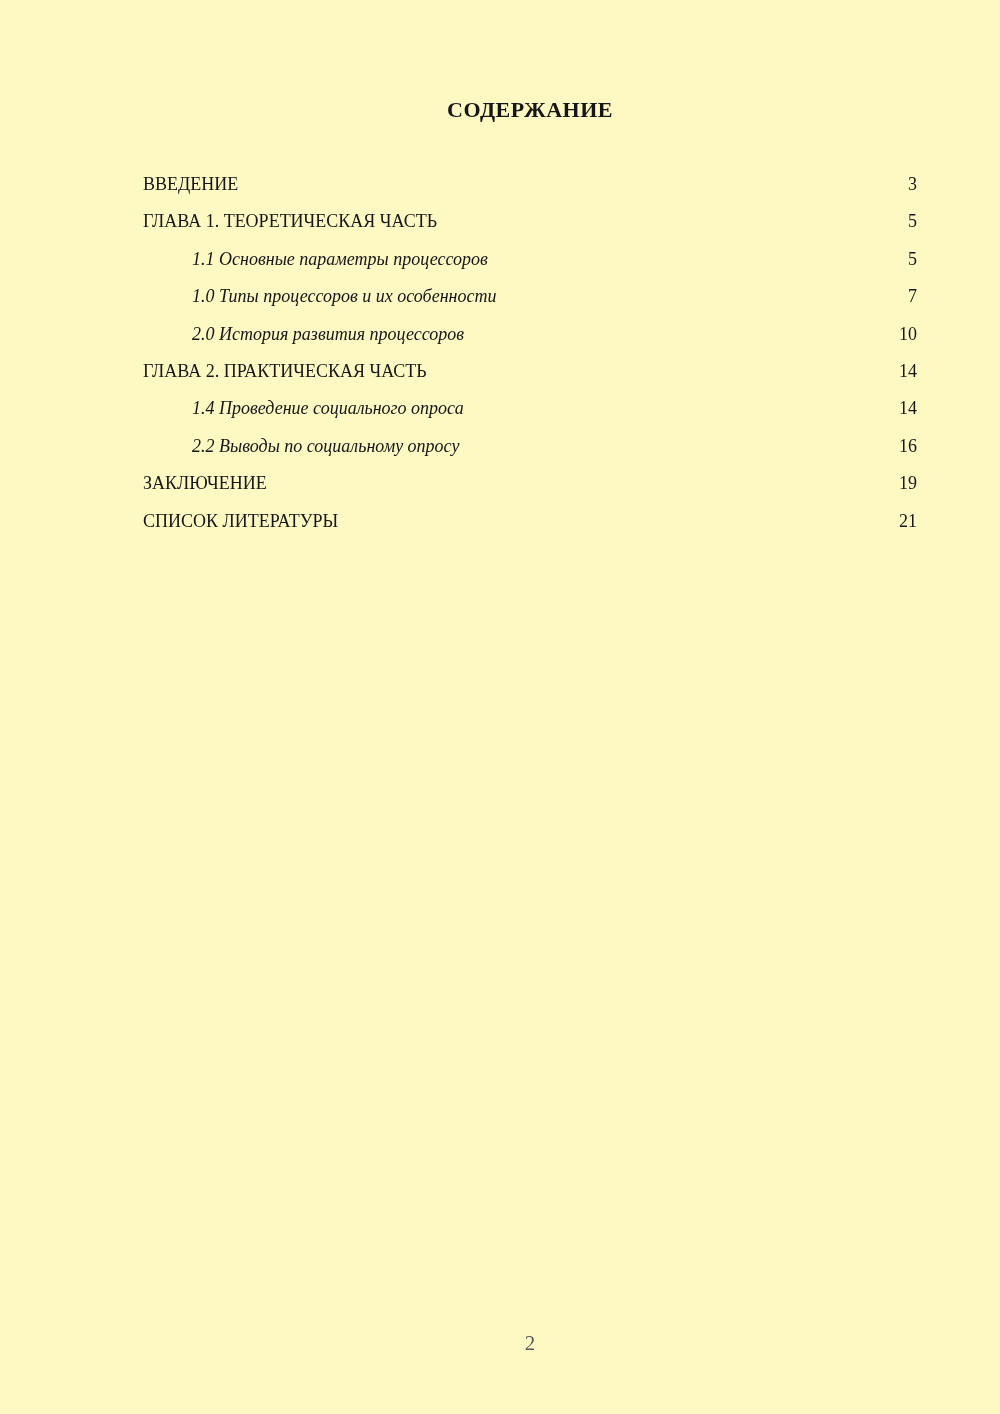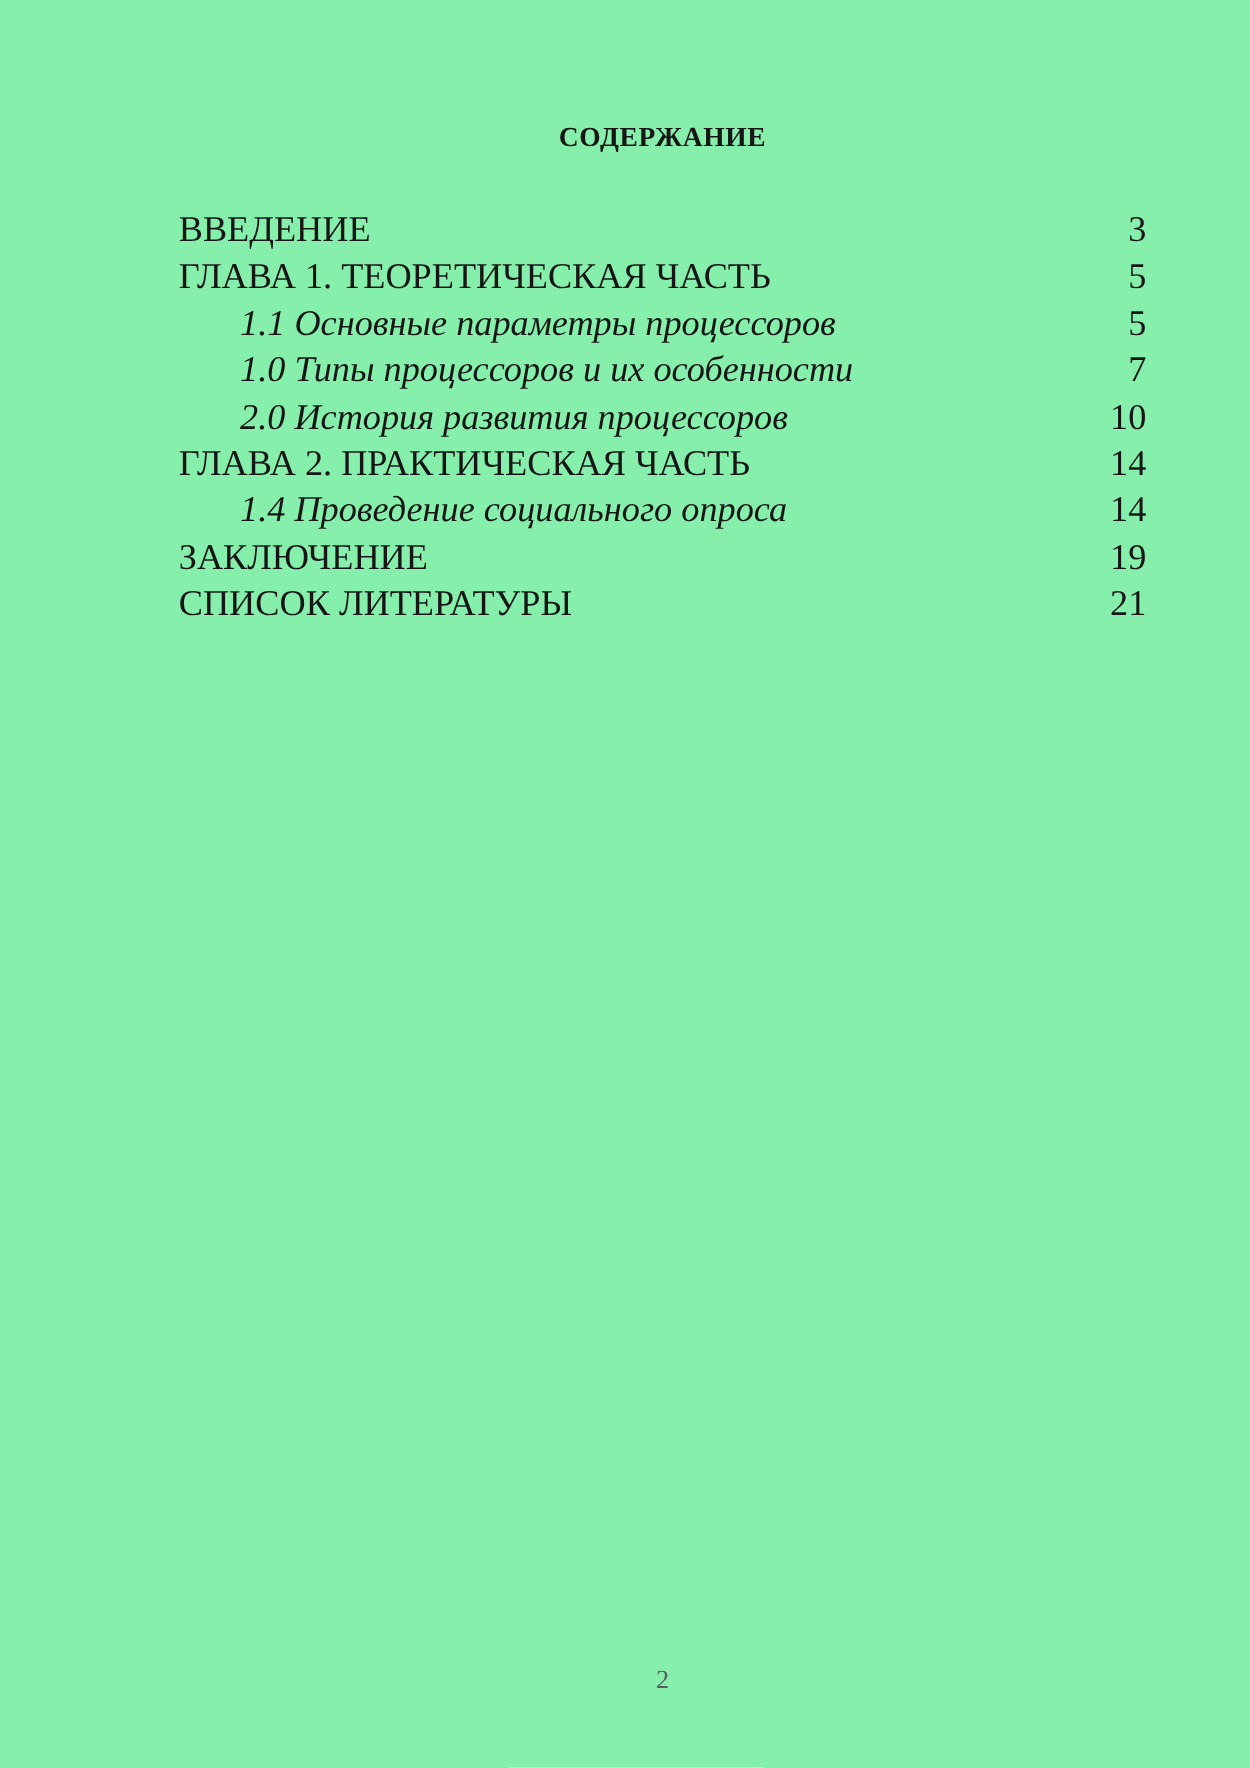--- a/index.html
+++ b/index.html
@@ -8,38 +8,38 @@
     height: 1414px;
     background: #ffffff;
     font-family: "Liberation Serif", "DejaVu Serif", serif;
     color: #161616;
     position: relative;
     overflow: hidden;
   }
   .doc-page {
     position: absolute;
     inset: 0;
-    background: #86efac;
+    background: #fef9c3;
   }
   .doc-title {
     margin: 96px 83px 0 143px;
     text-align: center;
     font-size: 22px;
     line-height: 28px;
     font-weight: bold;
     letter-spacing: 0.5px;
   }
   .toc {
     margin: 42px 83px 0 143px;
   }
   .toc-row {
     display: flex;
     justify-content: space-between;
     align-items: baseline;
-    font-size: 29px;
+    font-size: 18px;
     line-height: 37.4px;
     white-space: nowrap;
   }
   .toc-row .toc-label { flex: 1 1 auto; }
   .toc-row.indent .toc-label { padding-left: 49px; font-style: italic; }
   .toc-page {
     flex: 0 0 auto;
     text-align: right;
     padding-left: 20px;
   }
@@ -83,20 +83,24 @@
         <span class="toc-page">10</span>
       </div>
       <div class="toc-row">
         <span class="toc-label">ГЛАВА 2. ПРАКТИЧЕСКАЯ ЧАСТЬ</span>
         <span class="toc-page">14</span>
       </div>
       <div class="toc-row indent">
         <span class="toc-label">1.4 Проведение социального опроса</span>
         <span class="toc-page">14</span>
       </div>
+      <div class="toc-row indent">
+        <span class="toc-label">2.2 Выводы по социальному опросу</span>
+        <span class="toc-page">16</span>
+      </div>
       <div class="toc-row">
         <span class="toc-label">ЗАКЛЮЧЕНИЕ</span>
         <span class="toc-page">19</span>
       </div>
       <div class="toc-row">
         <span class="toc-label">СПИСОК ЛИТЕРАТУРЫ</span>
         <span class="toc-page">21</span>
       </div>
     </div>
 

